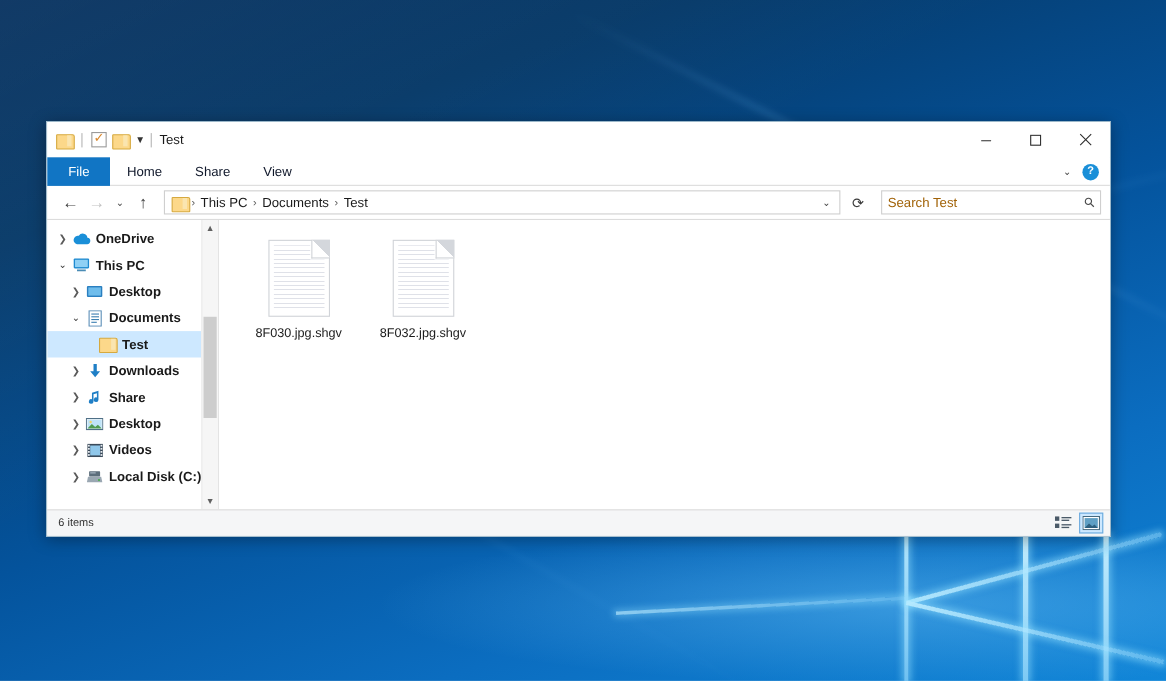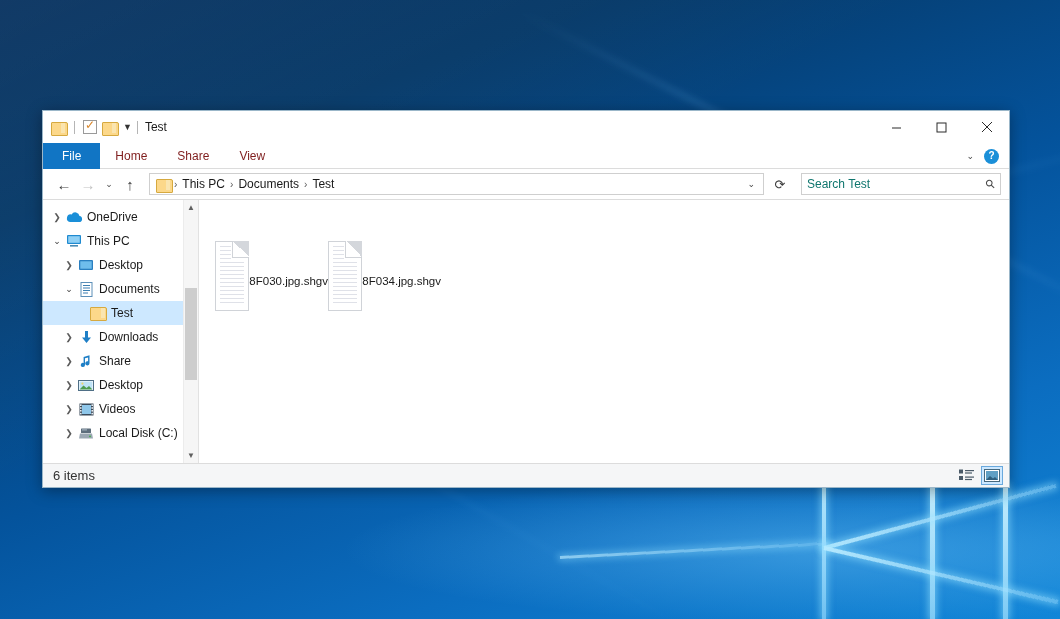--- a/index.html
+++ b/index.html
@@ -115,21 +115,21 @@
   .ribbon {
     height: 26px; min-height: 26px;
     background: #ffffff;
     border-bottom: 1px solid #dcdcdc;
     display: flex; align-items: stretch;
     position: relative;
   }
   .tab {
     padding: 0 15px; height: 26px;
     display: flex; align-items: center;
-    font-size: 12px; color: #7f1d1d;
+    font-size: 12px; color: #0f172a;
   }
   .tab.file { background: #1175c4; color: #ffffff; padding: 0 19px; }
   .ribbon-right {
     position: absolute; right: 4px; top: 0; height: 26px;
     display: flex; align-items: center; gap: 10px; padding-right: 6px;
   }
   .ribbon-chev { font-size: 9px; color: #444; }
   .help-ico {
     width: 15px; height: 15px; border-radius: 50%;
     background: #1a8fd8;
@@ -166,21 +166,21 @@
   .refresh-btn {
     width: 22px; height: 22px; margin-left: 3px;
     display: flex; align-items: center; justify-content: center;
     font-size: 13px; color: #3a3a3a;
   }
   .searchbox {
     width: 200px; height: 22px; margin-left: 8px;
     border: 1px solid #cfcfcf; background: #fff;
     display: flex; align-items: center; padding: 0 5px;
   }
-  .searchbox .ph { flex: 1; font-size: 12px; color: #0f766e; }
+  .searchbox .ph { flex: 1; font-size: 12px; color: #a16207; }
   .search-ico { font-size: 12px; color: #4a4a4a; transform: rotate(-45deg); }
 
   
   .body {
     flex: 1; display: flex; min-height: 0;
     border-top: 1px solid #dcdcdc;
   }
 
   .navpane {
     width: 156px; min-width: 156px;
@@ -198,21 +198,21 @@
   .twisty {
     width: 16px; min-width: 16px; text-align: center;
     font-size: 9px; color: #5a5a5a; line-height: 1;
   }
   .twisty.open { color: #3a3a3a; }
   .navicon {
     width: 18px; min-width: 18px; height: 16px;
     display: flex; align-items: center; justify-content: center;
     margin-right: 4px;
   }
-  .navlabel { font-size: 12px; }
+  .navlabel { font-size: 12px; font-weight: bold; }
 
   
   .navscroll {
     width: 15px; min-width: 15px;
     background: #f6f6f6;
     border-left: 1px solid #ececec;
     display: flex; flex-direction: column; align-items: center;
     justify-content: space-between;
     position: relative;
   }
@@ -225,21 +225,21 @@
   
   .content {
     flex: 1; background: #ffffff;
     padding: 14px 0 0 16px;
     display: flex; flex-wrap: wrap;
     align-content: flex-start;
     overflow: hidden;
   }
   .fileitem {
     width: 113px; height: 120px;
-    display: flex; flex-direction: row; align-items: center;
+    display: flex; flex-direction: column; align-items: center;
     padding-top: 4px;
   }
   .doc-ico {
     width: 56px; height: 70px;
     position: relative;
     background: #ffffff;
     border: 1px solid #d0d3d8;
     border-top-right-radius: 0;
   }
   .doc-ico .fold {
@@ -269,21 +269,21 @@
 
   
   .statusbar {
     height: 24px; min-height: 24px;
     background: #f5f6f7;
     border-top: 1px solid #dcdcdc;
     display: flex; align-items: center;
     padding: 0 6px 0 10px;
     position: relative;
   }
-  .status-text { font-size: 13px; color: #333; }
+  .status-text { font-size: 10px; color: #333; }
   .viewbtns { margin-left: auto; display: flex; align-items: center; gap: 3px; }
   .viewbtn {
     width: 22px; height: 19px;
     display: flex; align-items: center; justify-content: center;
     border: 1px solid transparent;
   }
   .viewbtn.active { background: #cde8ff; border: 1px solid #6aa9dd; }
 </style>
 </head>
 <body>
@@ -514,30 +514,30 @@
         <div class="fileitem">
           <div class="doc-ico">
             <div class="lines"></div>
               <div class="fold-mask"></div>
               <div class="fold"></div>
           </div>
           <div class="filename">8F030.jpg.shgv</div>
         </div>
 
 
-
-
         <div class="fileitem">
           <div class="doc-ico">
             <div class="lines"></div>
               <div class="fold-mask"></div>
               <div class="fold"></div>
           </div>
-          <div class="filename">8F034.jpg.shgv</div>
-        </div>
+          <div class="filename">8F032.jpg.shgv</div>
+        </div>
+
+
 
 
       </div>
     </div>
 
     <div class="statusbar">
       <span class="status-text">6 items</span>
       <div class="viewbtns">
         <div class="viewbtn">
           <svg width="16" height="13" viewBox="0 0 16 13">

